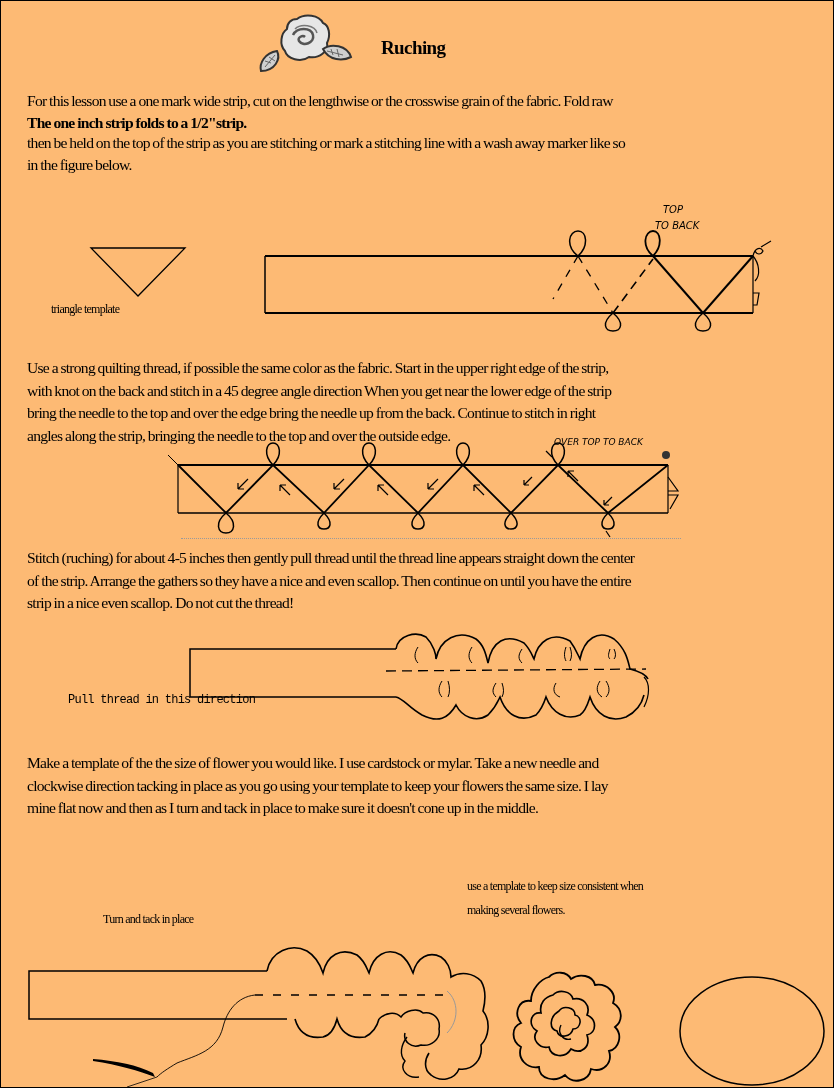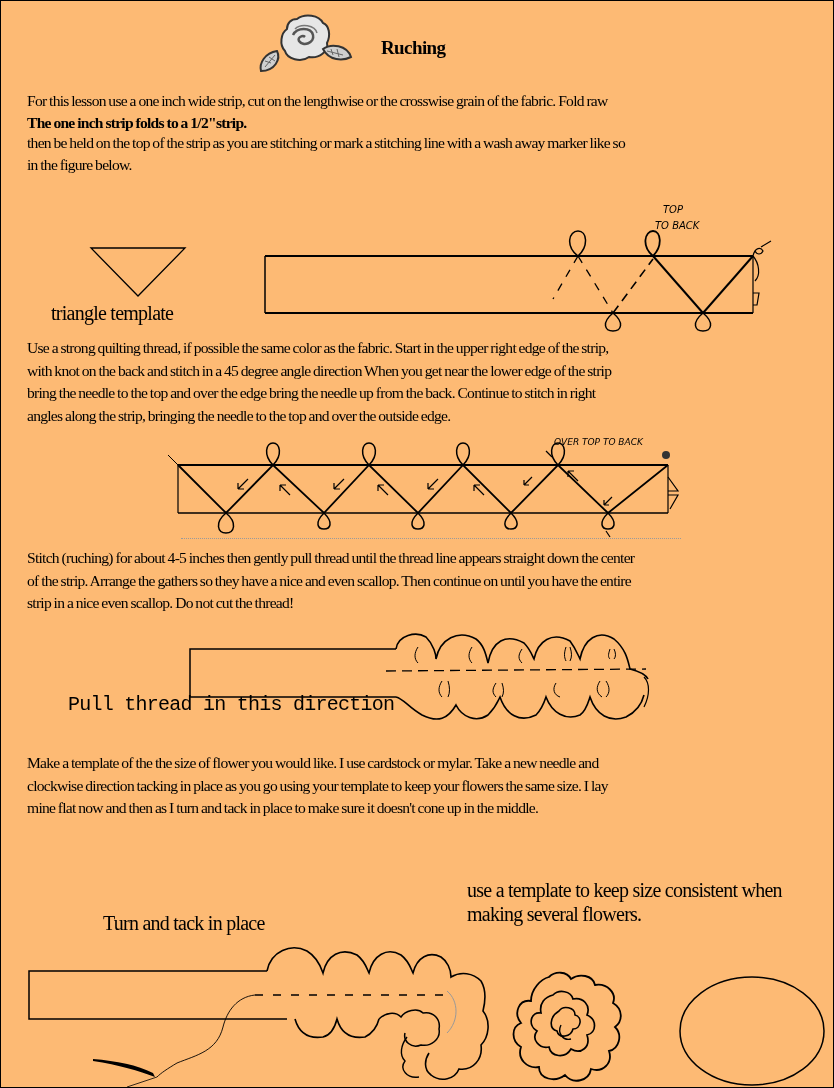--- a/index.html
+++ b/index.html
@@ -11,21 +11,21 @@
     }
     .abs { position: absolute; }
     .title {
       left: 380px; top: 36px; font-size: 19px; font-weight: bold; letter-spacing: -0.6px;
     }
     .para {
       left: 26px; width: 800px; font-size: 15.6px; line-height: 22.5px;
       letter-spacing: -0.75px; word-spacing: -0.5px; white-space: nowrap;
     }
     .para .ln { display: block; }
-    .caption { font-size: 20px; letter-spacing: -0.75px; white-space: nowrap; }
+    .caption { font-size: 12px; letter-spacing: -0.75px; white-space: nowrap; }
     svg { position: absolute; overflow: visible; }
     .dotted-sep {
       left: 180px; top: 537px; width: 500px; height: 0;
       border-top: 1px dotted #9a9a9a;
     }
   </style>
 </head>
 <body>
 
 <div class="page">
@@ -36,21 +36,21 @@
     <path d="M38 16 C44 10 58 12 60 20" fill="none" stroke="#777" stroke-width="1.5"></path>
     <path d="M66 36 C74 30 90 32 94 44 C86 48 72 48 66 36 Z" fill="#cfcfcf" stroke="#333" stroke-width="2"></path>
     <path d="M70 38 L86 42 M74 36 L76 42 M80 36 L82 44" stroke="#666" stroke-width="1"></path>
     <path d="M4 58 C2 50 8 40 20 38 C24 46 18 58 4 58 Z" fill="#cfcfcf" stroke="#333" stroke-width="2"></path>
     <path d="M8 54 L18 42 M8 48 L14 50 M12 44 L18 48" stroke="#666" stroke-width="1"></path>
   </svg>
 
   <div class="abs title">Ruching</div>
 
   <div class="abs para" style="top:89px;">
-    <span class="ln"> For this lesson use a one inch wide strip, cut on the lengthwise or the crosswise grain of the fabric.  Fold raw</span>
+    <span class="ln"> For this lesson use a one mark wide strip, cut on the lengthwise or the crosswise grain of the fabric.  Fold raw</span>
     <span class="ln" style="line-height:19px;font-weight:bold;">The one inch strip folds to a 1/2"strip.</span>
     <span class="ln">then be held on the top of the strip  as you are stitching or mark a stitching line with a wash away marker  like so</span>
     <span class="ln">in the figure below.</span>
   </div>
 
   <svg style="left:88px;top:245px;" width="100" height="52" viewBox="0 0 100 52">
     <polygon points="2,2 96,2 49,50" fill="none" stroke="#000" stroke-width="1.3"></polygon>
   </svg>
   <div class="abs caption" style="left:50px;top:301px;">triangle template</div>
 
@@ -71,21 +71,21 @@
 
     <path d="M315 55 C302 45 306 30 315 30 C324 30 326 45 315 55" fill="none" stroke="#000" stroke-width="1.5"></path>
     <path d="M390 55 C378 45 382 30 390 30 C398 30 400 45 390 55" fill="none" stroke="#000" stroke-width="1.8"></path>
     <path d="M350 112 C338 122 342 130 350 130 C358 130 362 122 350 112" fill="none" stroke="#000" stroke-width="1.5"></path>
     <path d="M440 112 C428 122 432 130 440 130 C448 130 452 122 440 112" fill="none" stroke="#000" stroke-width="1.5"></path>
     <path d="M490 55 C492 46 498 46 500 50 C498 54 494 54 492 50 M498 46 L508 40" fill="none" stroke="#000" stroke-width="1.2"></path>
     <text x="400" y="12" font-family="DejaVu Sans, sans-serif" font-size="10" font-style="italic">TOP</text>
     <text x="392" y="28" font-family="DejaVu Sans, sans-serif" font-size="10" font-style="italic">TO BACK</text>
   </svg>
 
-  <div class="abs para" style="top:336px;">
+  <div class="abs para" style="top:356px;">
     <span class="ln">Use a strong quilting thread, if possible the same color as the fabric. Start in the upper right edge of the strip,</span>
     <span class="ln">with knot on the back and stitch in a 45 degree angle direction  When you get near the lower edge of the strip</span>
     <span class="ln">bring the needle to the top and over the edge bring the needle up from the back.  Continue to stitch in right</span>
     <span class="ln">angles along the strip, bringing the needle to the top and over the outside edge.</span>
   </div>
 
   <svg style="left:165px;top:432px;" width="520" height="105" viewBox="0 0 520 105">
     <line x1="12" y1="32" x2="502" y2="32" stroke="#000" stroke-width="2"></line>
     <line x1="12" y1="80" x2="502" y2="80" stroke="#000" stroke-width="1.5"></line>
     <line x1="12" y1="32" x2="12" y2="80" stroke="#000" stroke-width="1.2"></line>

